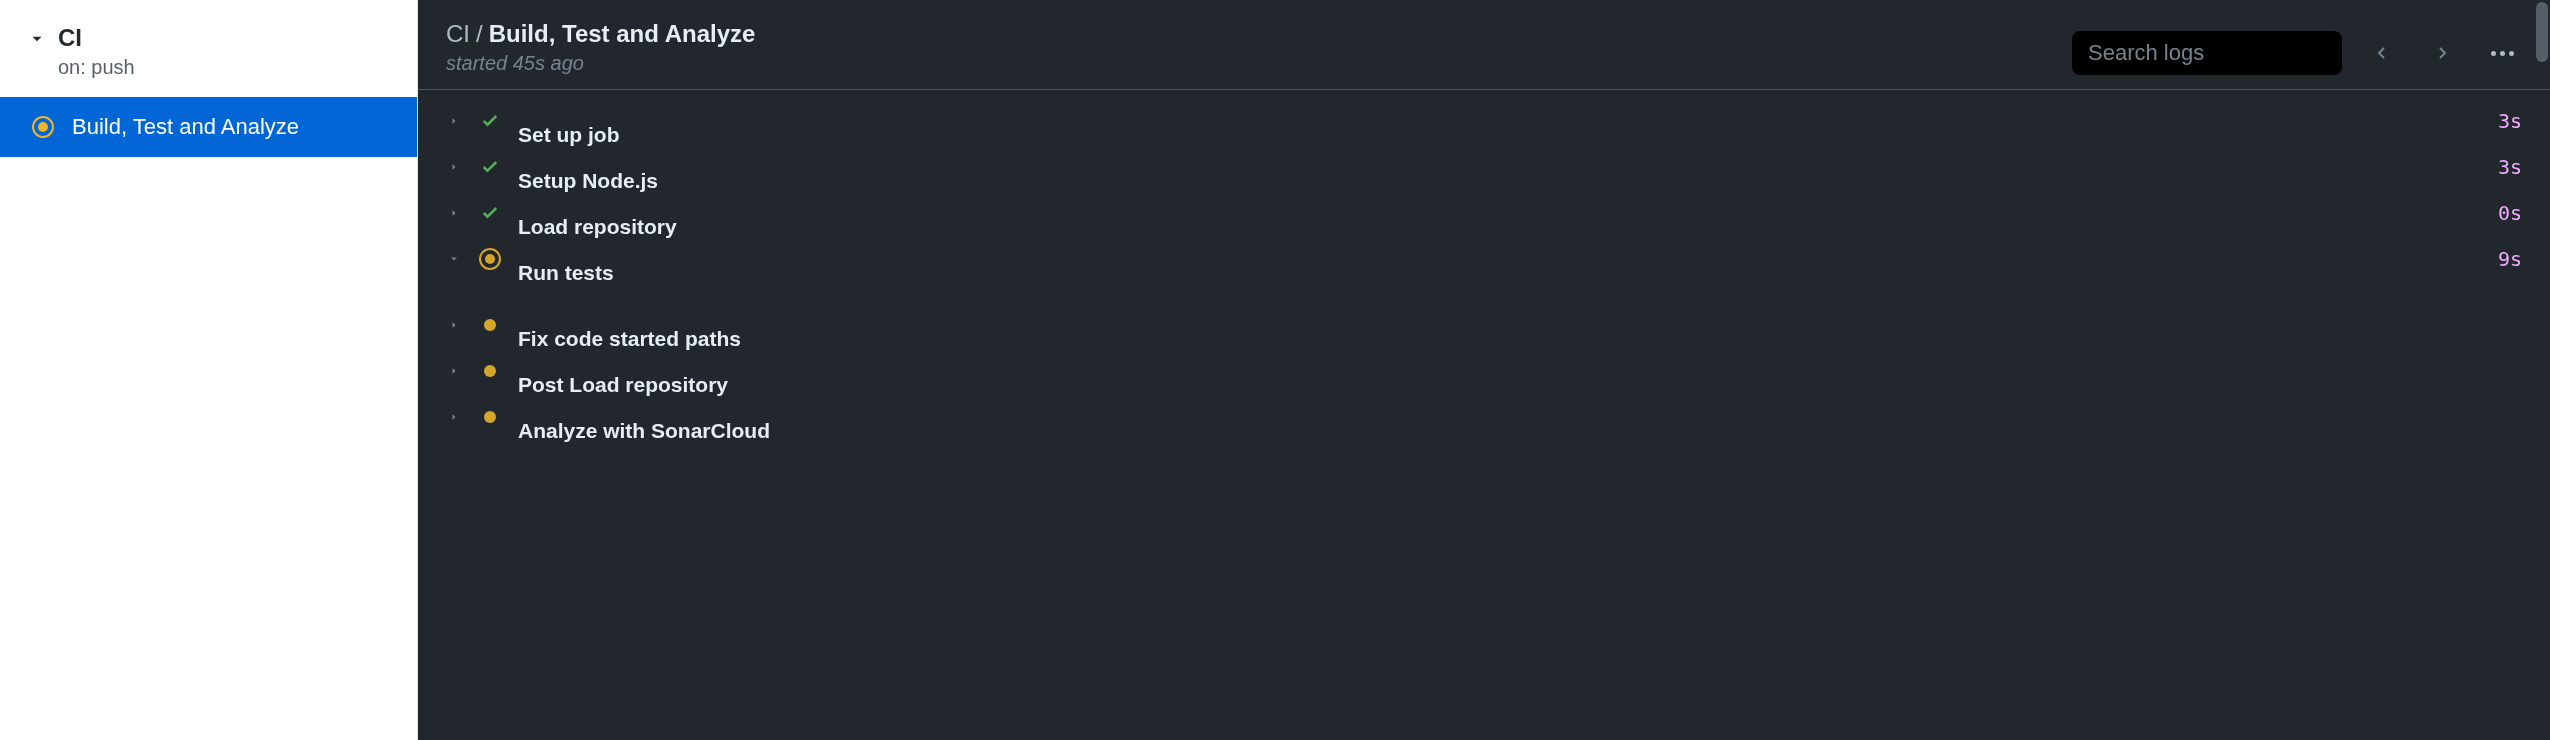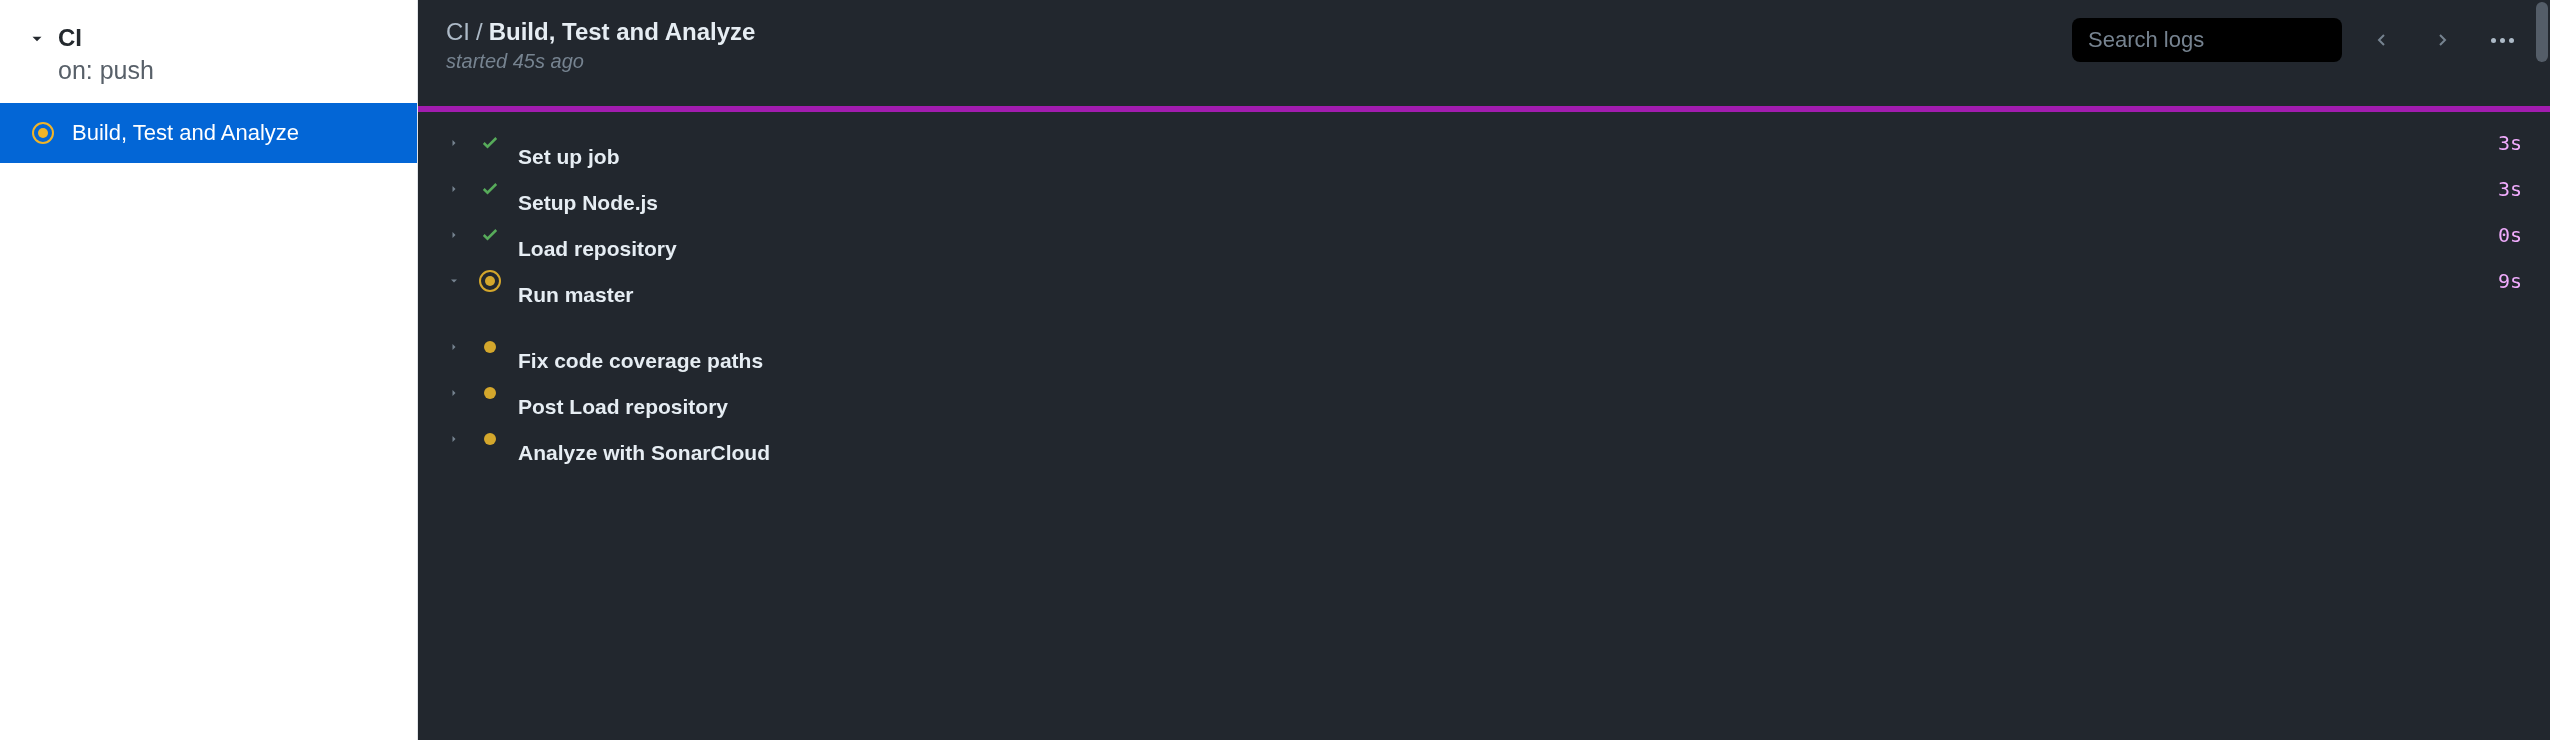--- a/index.html
+++ b/index.html
@@ -28,21 +28,21 @@
     color: #24292e;
   }
   .chevron-down-icon svg { display: block; }
   .sidebar-title-block { display: flex; flex-direction: column; gap: 4px; }
   .sidebar-title {
     font-size: 24px;
     font-weight: 600;
     color: #24292e;
   }
   .sidebar-subtitle {
-    font-size: 25px;
+    font-size: 20px;
     color: #586069;
   }
   .sidebar-job {
     height: 60px;
     display: flex;
     align-items: center;
     padding: 0 28px 0 32px;
     gap: 18px;
     background: #0366d6;
     color: #ffffff;
@@ -51,25 +51,25 @@
   }
   .main {
     flex: 1;
     background: #22272e;
     display: flex;
     flex-direction: column;
     color: #adbac7;
     position: relative;
   }
   .main-header {
-    height: 112px;
+    height: 90px;
     padding: 18px 28px 14px 28px;
-    border-bottom: 6px solid #a21caf;
-    display: flex;
-    align-items: flex-start;
+    border-bottom: 1px solid #a21caf;
+    display: flex;
+    align-items: flex-end;
     justify-content: space-between;
   }
   .breadcrumb-block { display: flex; flex-direction: column; gap: 4px; }
   .breadcrumb {
     font-size: 24px;
     color: #cdd9e5;
   }
   .breadcrumb .wf { font-weight: 400; color: #adbac7; }
   .breadcrumb .sep { font-weight: 400; color: #adbac7; padding: 0 6px; }
   .breadcrumb .job { font-weight: 600; color: #e6edf3; }
@@ -315,34 +315,34 @@
             <path fill="currentColor" d="M4 6l4 4 4-4z"></path>
           </svg>
       </span>
       <span class="status-cell">
         <span>
           <span class="in-progress-ring-outer">
               <span class="in-progress-ring-inner"></span>
             </span>
         </span>
       </span>
-      <span class="step-name">Run master</span>
+      <span class="step-name">Run tests</span>
       <span class="step-time">9s</span>
     </div>
 
     <div class="step-row">
       <span class="expand-icon">
         <svg width="12" height="12" viewBox="0 0 16 16">
             <path fill="currentColor" d="M6 4l4 4-4 4z"></path>
           </svg>
       </span>
       <span class="status-cell">
         <span class="queued-dot"></span>
       </span>
-      <span class="step-name">Fix code coverage paths</span>
+      <span class="step-name">Fix code started paths</span>
       <span class="step-time"></span>
     </div>
 
     <div class="step-row">
       <span class="expand-icon">
         <svg width="12" height="12" viewBox="0 0 16 16">
             <path fill="currentColor" d="M6 4l4 4-4 4z"></path>
           </svg>
       </span>
       <span class="status-cell">

